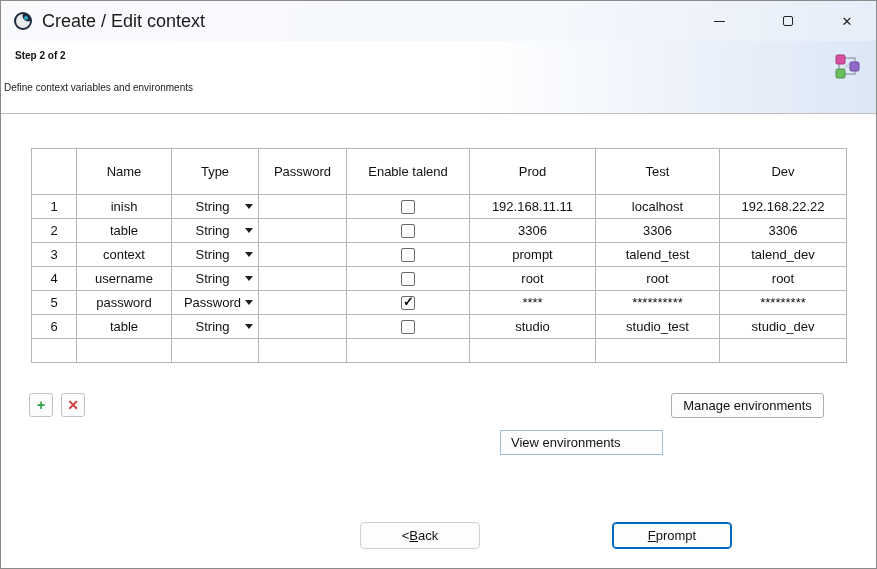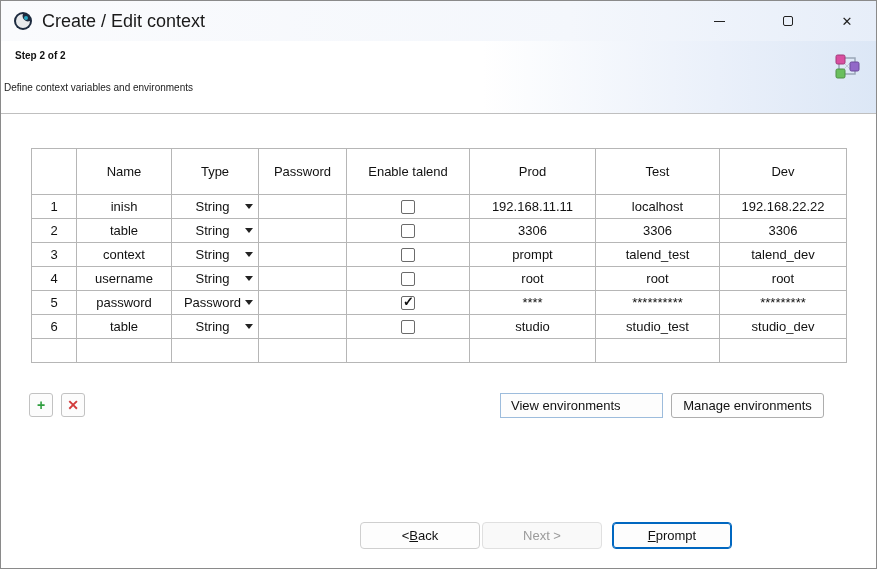--- a/index.html
+++ b/index.html
@@ -36,21 +36,21 @@
   .dd-arrow{width:0;height:0;border-left:4px solid transparent;border-right:4px solid transparent;border-top:5px solid #222;flex:0 0 auto;}
   .cb{display:inline-block;width:14px;height:14px;border:1px solid #6b6b6b;background:#fff;vertical-align:middle;position:relative;border-radius:2px;}
   .cb.checked::after{content:"✓";position:absolute;left:1px;top:-2px;font-size:13px;font-weight:bold;color:#111;line-height:1.1;}
 
   
   .icon-btn{position:absolute;width:24px;height:24px;border:1px solid #c2c2c2;background:#fcfcfc;border-radius:3px;
     display:flex;align-items:center;justify-content:center;font-size:14px;font-weight:bold;font-family:inherit;}
   .add-btn{left:28px;top:392px;color:#2e9e3e;}
   .remove-btn{left:60px;top:392px;color:#d23b3b;}
   .env-btn{position:absolute;top:392px;height:25px;background:#fdfdfd;border:1px solid #b9b9b9;font-size:13px;color:#111;font-family:inherit;}
-  .view-env{left:499px;width:163px;text-align:left;padding-left:10px;border-color:#9dbcdc;}
+  .view-env{left:499px;width:163px;text-align:left;padding-left:10px;border-color:#9dbcdc;margin-top:37px;}
   .manage-env{left:670px;width:153px;text-align:center;border-radius:3px;border-color:#adadad;}
 
   
   .footer-btn{position:absolute;top:521px;width:120px;height:27px;background:#fdfdfd;border:1px solid #cfcfcf;border-radius:4px;
     font-size:13px;color:#111;font-family:inherit;display:flex;align-items:center;justify-content:center;}
   .back{left:359px;}
   .next{left:481px;color:#9b9b9b;background:#f9f9f9;border-color:#e0e0e0;}
   .finish{left:611px;border:1px solid #0067c0;box-shadow:inset 0 0 0 1px #0067c0;}
   .cancel{left:741px;}
   .mn{text-decoration:underline;}
@@ -228,19 +228,18 @@
       <span>✕</span>
     </button>
   <button class="env-btn view-env">View environments</button>
   <button class="env-btn manage-env">Manage environments</button>
 
   <button class="footer-btn back">
       <span>&lt; </span>
       <span class="mn">B</span>
       <span>ack</span>
     </button>
-  <button class="footer-btn next" disabled="">Next &gt;</button>
   <button class="footer-btn finish">
       <span class="mn">F</span>
       <span>prompt</span>
     </button>
 
 </div>
 
 </body></html>

